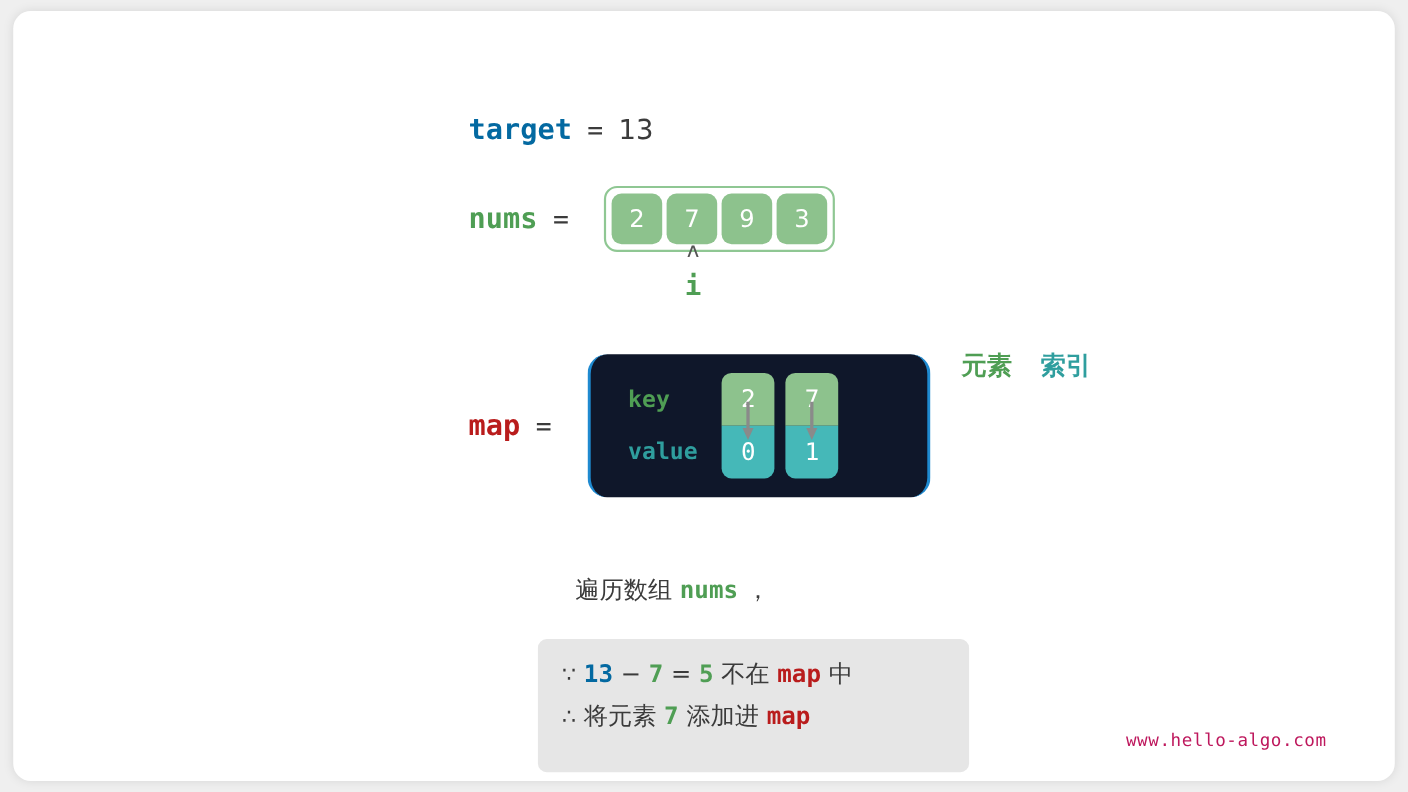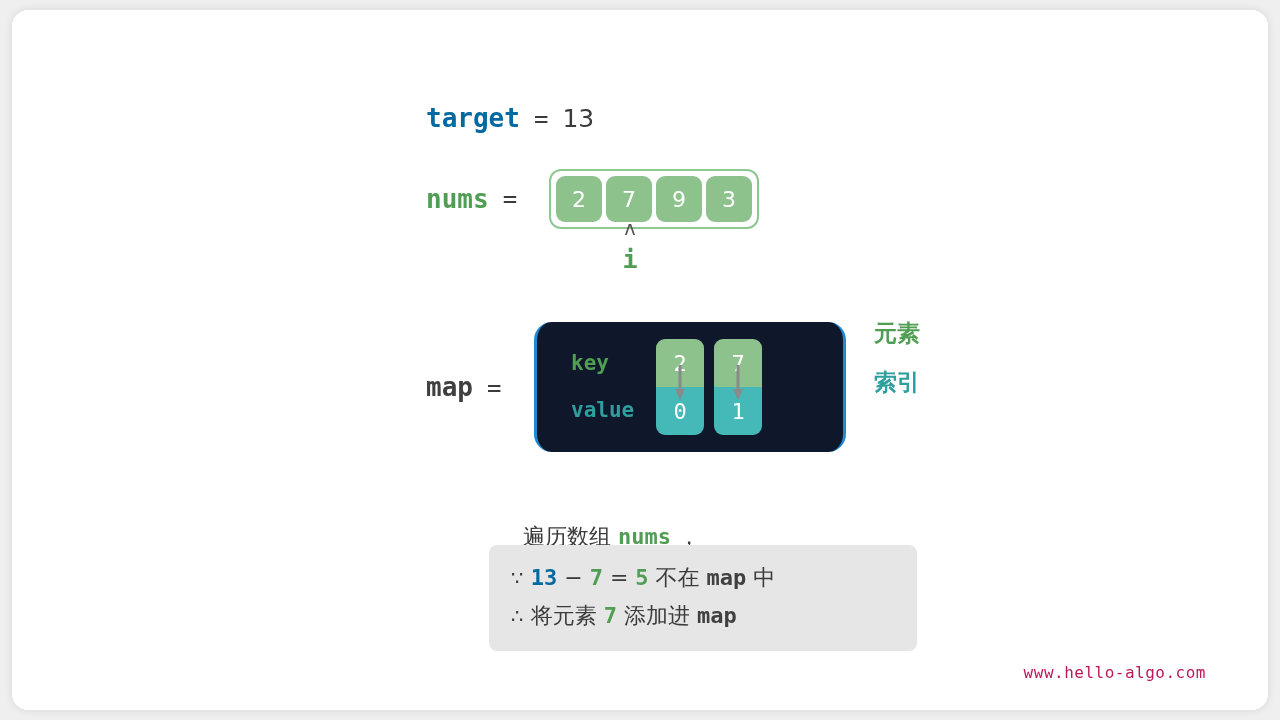--- a/index.html
+++ b/index.html
@@ -34,21 +34,21 @@
   }
 
   
   .mono {
     font-family: "DejaVu Sans Mono", monospace;
     font-weight: bold;
   }
   .varname { font-size: 26px; }
   .c-indigo { color: #0369a1; }
   .c-green  { color: #4f9e54; }
-  .c-blue   { color: #404040; }
+  .c-blue   { color: #b91c1c; }
   .c-teal   { color: #2f9e9e; }
   .c-dark   { color: #3b3b3b; }
 
   .eq {
     font-family: "DejaVu Sans Mono", monospace;
     font-size: 24px;
     color: #3b3b3b;
   }
 
   
@@ -201,22 +201,22 @@
     left: 50%;
     top: 26px;
     transform: translateX(-50%);
     width: 12px;
     height: 36px;
     pointer-events: none;
   }
   #map-side-labels {
     margin-left: 28px;
     display: flex;
-    flex-direction: column;
-    justify-content: flex-start;
+    flex-direction: row;
+    justify-content: center;
     gap: 26px;
     height: 130px;
   }
   .side-label {
     font-family: "DejaVu Sans", sans-serif;
     font-weight: bold;
     font-size: 23px;
     line-height: 1;
   }
 
@@ -229,23 +229,23 @@
     font-size: 22px;
     color: #3b3b3b;
     white-space: pre;
   }
   #caption .mono { font-size: 22px; }
 
   
   #note-box {
     position: absolute;
     left: 477px;
-    top: 535px;
-    width: 428px;
-    padding: 14px 22px 16px 22px;
+    top: 571px;
+    width: 392px;
+    padding: 14px 22px 31px 22px;
     background: #e6e6e6;
     border-radius: 8px;
     box-sizing: border-box;
   }
   .note-line {
     font-family: "DejaVu Sans", sans-serif;
     font-size: 22px;
     color: #3b3b3b;
     line-height: 1.72;
     white-space: pre;

